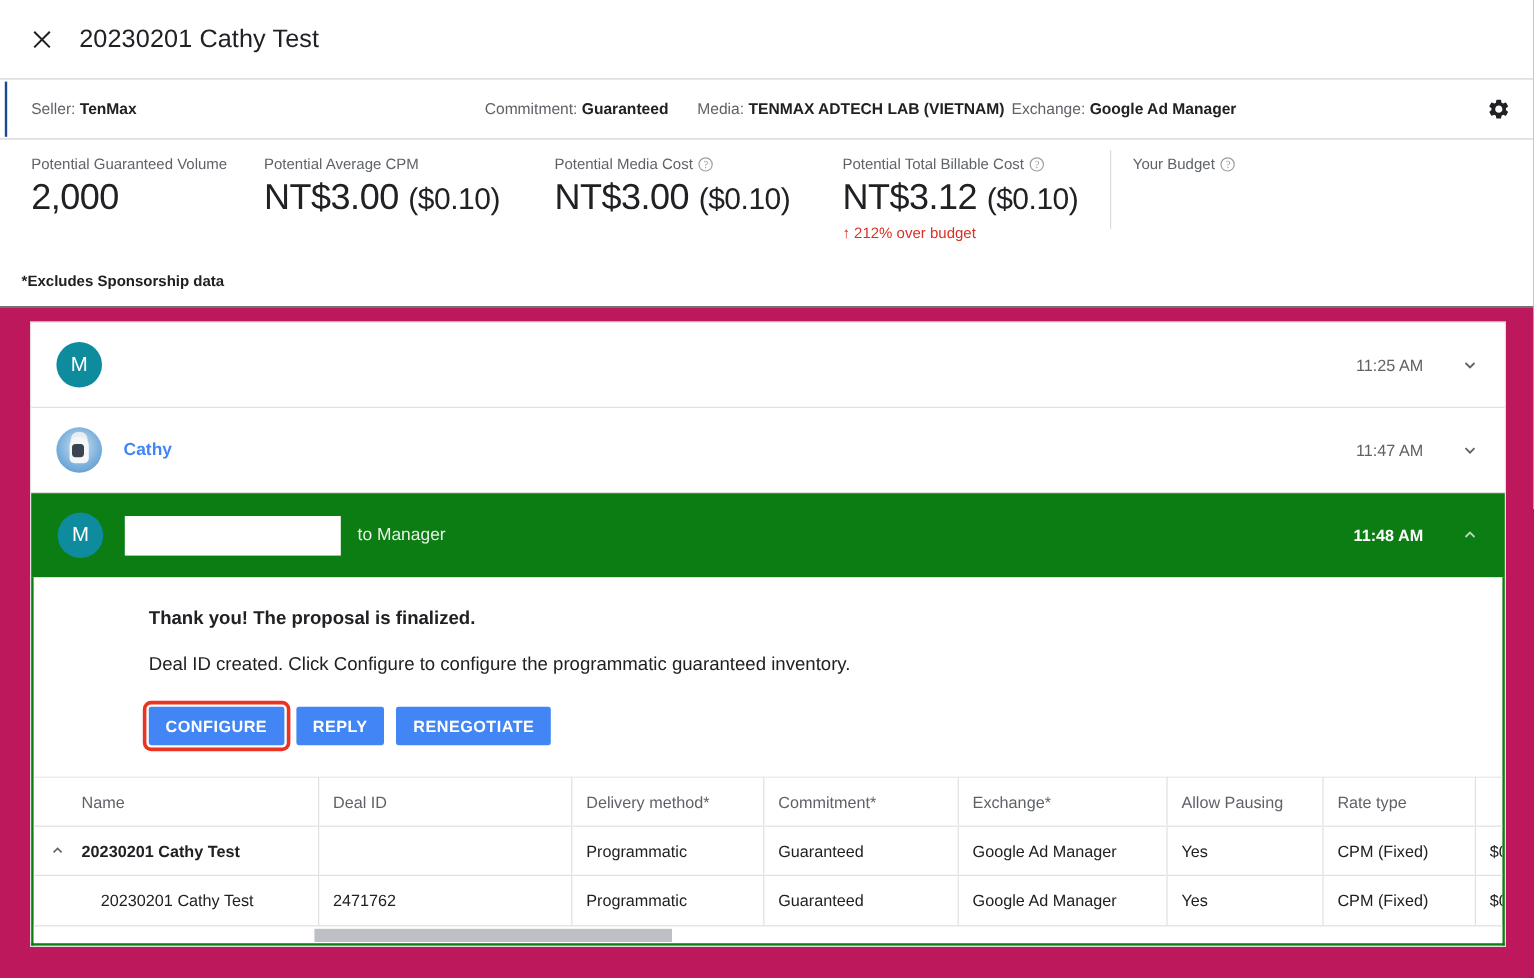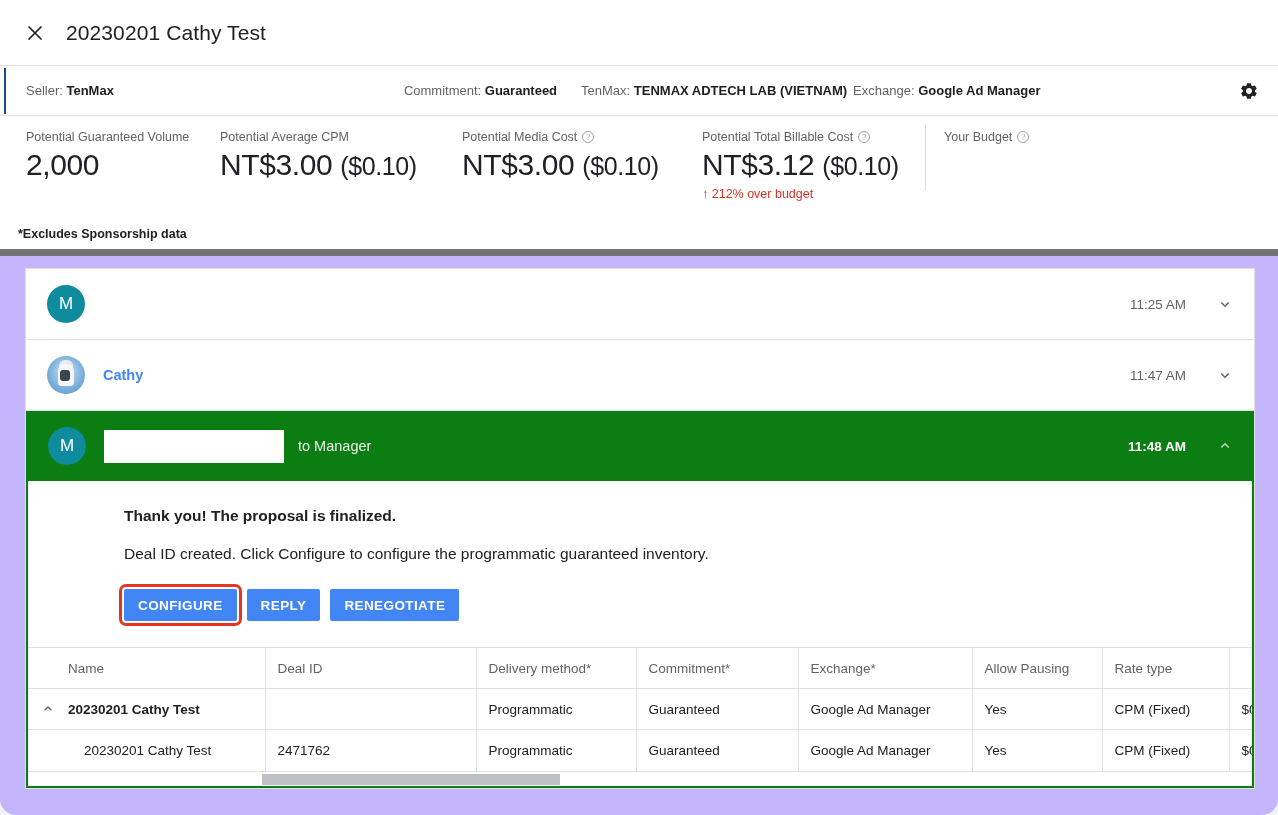--- a/index.html
+++ b/index.html
@@ -2,21 +2,21 @@
 <html><head>
 <meta charset="utf-8">
 <style>
   * { box-sizing: border-box; margin: 0; padding: 0; }
   html, body {
     width: 1278px; height: 815px;
     background: #f1f3f4;
     font-family: "Liberation Sans", sans-serif;
     overflow: hidden;
   }
-  .app { position: relative; width: 1278px; height: 815px; background: #c4b5fd; border-radius: 16px; }
+  .app { position: relative; width: 1278px; height: 815px; background: #be185d; }
 
   
   .titlebar {
     position: absolute; left: 0; top: 0; width: 1278px; height: 66px;
     background: #ffffff; border-bottom: 1px solid #e0e0e0;
     display: flex; align-items: center;
   }
   .close-btn {
     margin-left: 18px; width: 34px; height: 34px;
     display: flex; align-items: center; justify-content: center;
@@ -47,21 +47,21 @@
   .sub-exch   { margin-left: 6px; }
   .gear-btn {
     position: absolute; right: 14px; top: 50%; transform: translateY(-50%);
     width: 30px; height: 30px; display: flex; align-items: center;
     justify-content: center; cursor: pointer;
   }
 
   
   .metrics {
     position: absolute; left: 0; top: 116px; width: 1278px; height: 140px;
-    background: #ffffff; border-bottom: 7px solid #737373;
+    background: #ffffff; border-bottom: 1px solid #737373;
   }
   .metric { position: absolute; top: 14px; }
   .metric-label {
     font-size: 12.5px; color: #5f6368; white-space: nowrap;
     display: flex; align-items: center; gap: 5px;
   }
   .metric-value {
     margin-top: 4px; font-size: 30px; color: #202124; font-weight: 400;
     white-space: nowrap; letter-spacing: -.4px;
   }
@@ -201,21 +201,21 @@
 
   <div class="subbar">
     <div class="subbar-accent"></div>
     <div class="sub-item sub-seller">
       <span>Seller: </span><b>TenMax</b>
     </div>
     <div class="sub-item sub-commit">
       <span>Commitment: </span><b>Guaranteed</b>
     </div>
     <div class="sub-item sub-buyer">
-      <span>TenMax: </span><b>TENMAX ADTECH LAB (VIETNAM)</b>
+      <span>Media: </span><b>TENMAX ADTECH LAB (VIETNAM)</b>
     </div>
     <div class="sub-item sub-exch">
       <span>Exchange: </span><b>Google Ad Manager</b>
     </div>
     <div class="gear-btn">
       <svg width="20" height="20" viewBox="0 0 24 24" aria-hidden="true">
         <path fill="#202124" d="M19.1 12.9c0-.3.1-.6.1-.9s0-.6-.1-.9l2-1.6c.2-.1.2-.4.1-.6l-1.9-3.3c-.1-.2-.4-.3-.6-.2l-2.4 1c-.5-.4-1-.7-1.6-.9l-.4-2.5c0-.2-.2-.4-.5-.4h-3.8c-.2 0-.4.2-.5.4l-.4 2.5c-.6.2-1.1.6-1.6.9l-2.4-1c-.2-.1-.5 0-.6.2L2.6 8.9c-.1.2-.1.5.1.6l2 1.6c0 .3-.1.6-.1.9s0 .6.1.9l-2 1.6c-.2.1-.2.4-.1.6l1.9 3.3c.1.2.4.3.6.2l2.4-1c.5.4 1 .7 1.6.9l.4 2.5c.1.2.3.4.5.4h3.8c.2 0 .4-.2.5-.4l.4-2.5c.6-.2 1.1-.6 1.6-.9l2.4 1c.2.1.5 0 .6-.2l1.9-3.3c.1-.2.1-.5-.1-.6l-2-1.6zM12 15.6c-2 0-3.6-1.6-3.6-3.6S10 8.4 12 8.4s3.6 1.6 3.6 3.6-1.6 3.6-3.6 3.6z"></path>
       </svg>
     </div>
   </div>

